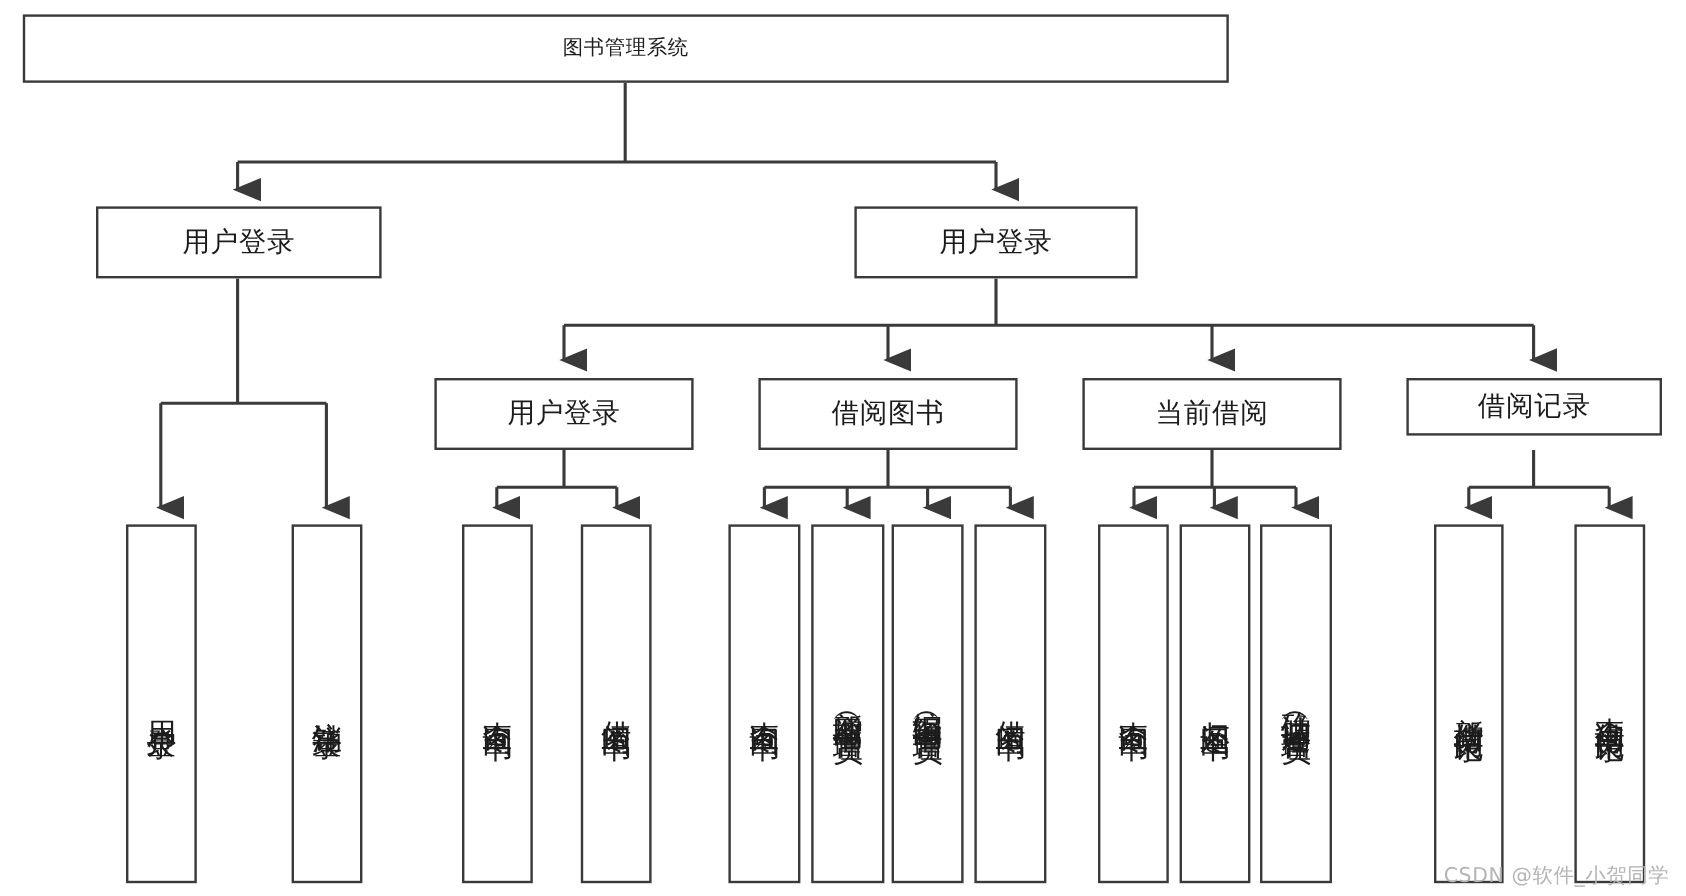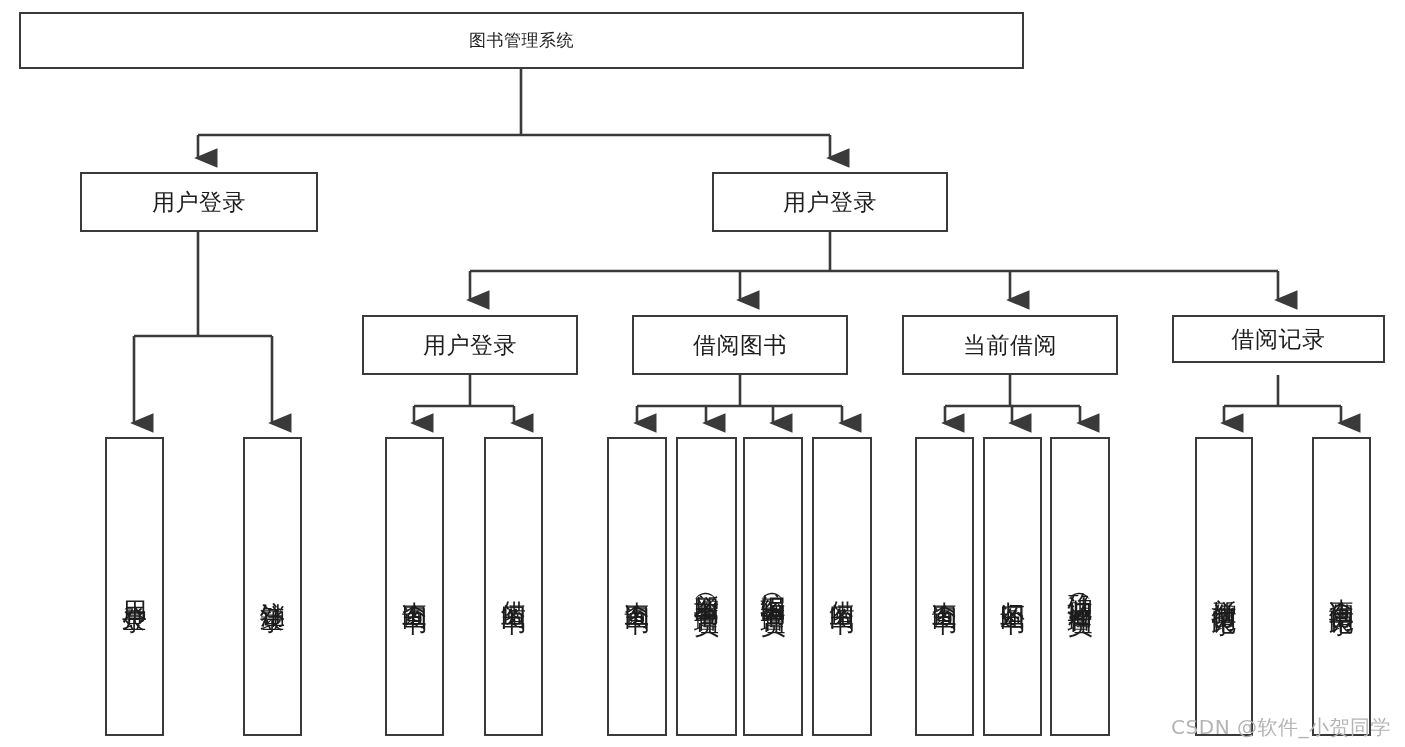--- a/index.html
+++ b/index.html
@@ -61,21 +61,21 @@
     font-size: 25px;
     line-height: 1.0;
     letter-spacing: 3px;
     white-space: nowrap;
     max-height: 286px;
   }
   #watermark {
     position: absolute;
     right: 14px;
     bottom: 6px;
-    font-size: 20px;
+    font-size: 17px;
     color: #b4b4b4;
     letter-spacing: 0.5px;
     z-index: 5;
     white-space: nowrap;
   }
 </style>
 </head>
 <body>
 
 <div id="canvas">

